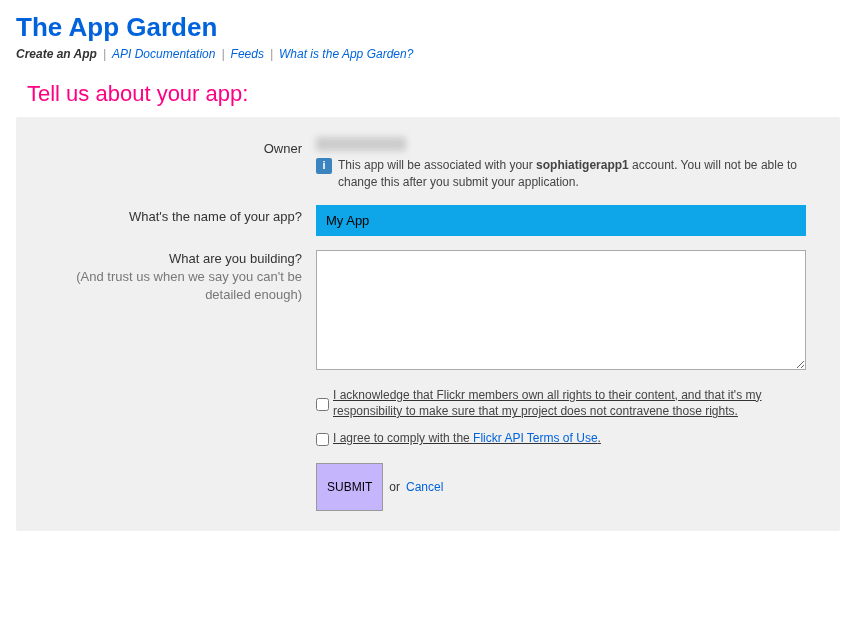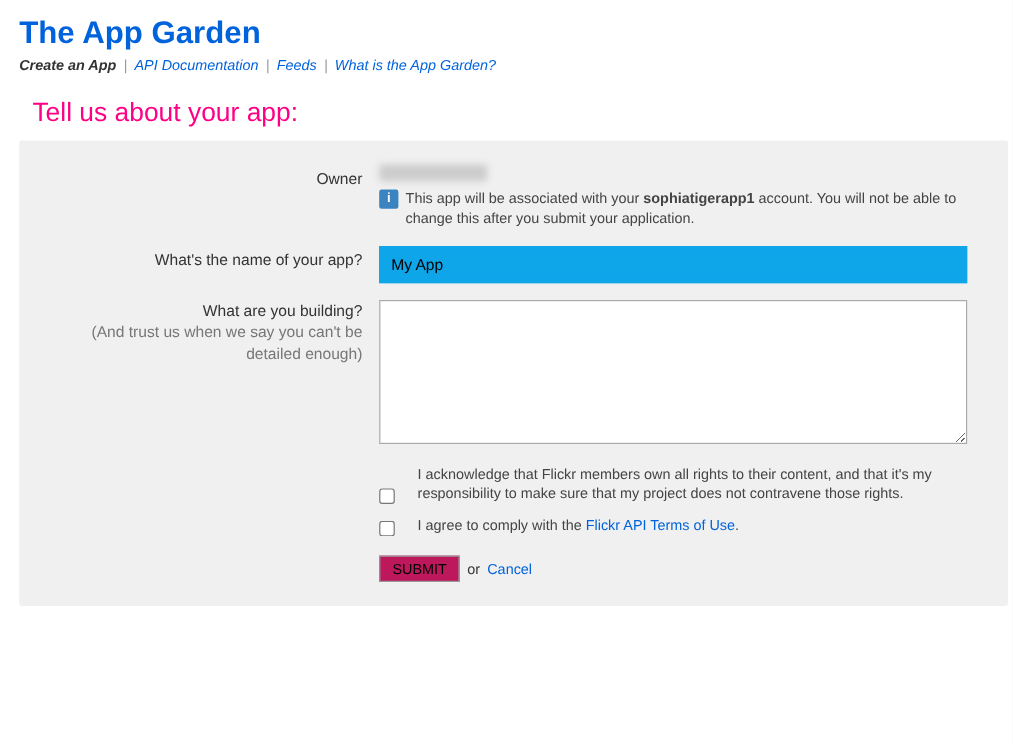--- a/index.html
+++ b/index.html
@@ -131,24 +131,25 @@
       height: 120px;
       padding: 4px 6px;
       border: 1px solid #aaa;
       font-size: 13px;
       resize: vertical;
       outline: none;
       background: #fff;
     }
     .checkbox-row {
       display: flex;
-      align-items: flex-end;
-      gap: 19px;
+      align-items: center;
+      gap: 4px;
       margin-bottom: 10px;
       padding: 0 20px 0 300px;
+      text-decoration: underline;
     }
     .checkbox-row input[type="checkbox"] {
       margin-top: 2px;
       flex-shrink: 0;
     }
     .checkbox-label {
       font-size: 12px;
       color: #444;
       line-height: 1.4;
     }
@@ -156,22 +157,22 @@
       color: #0063dc;
       text-decoration: none;
     }
     .submit-row {
       display: flex;
       align-items: center;
       gap: 6px;
       padding: 6px 20px 0 300px;
     }
     .submit-btn {
-      padding: 3px 10px;
-      background: #be185d;
+      padding: 16px 10px;
+      background: #c4b5fd;
       border: 1px solid #999;
       font-size: 12px;
       cursor: pointer;
       font-family: Arial, sans-serif;
     }
     .submit-or {
       font-size: 12px;
       color: #333;
     }
     .cancel-link {

